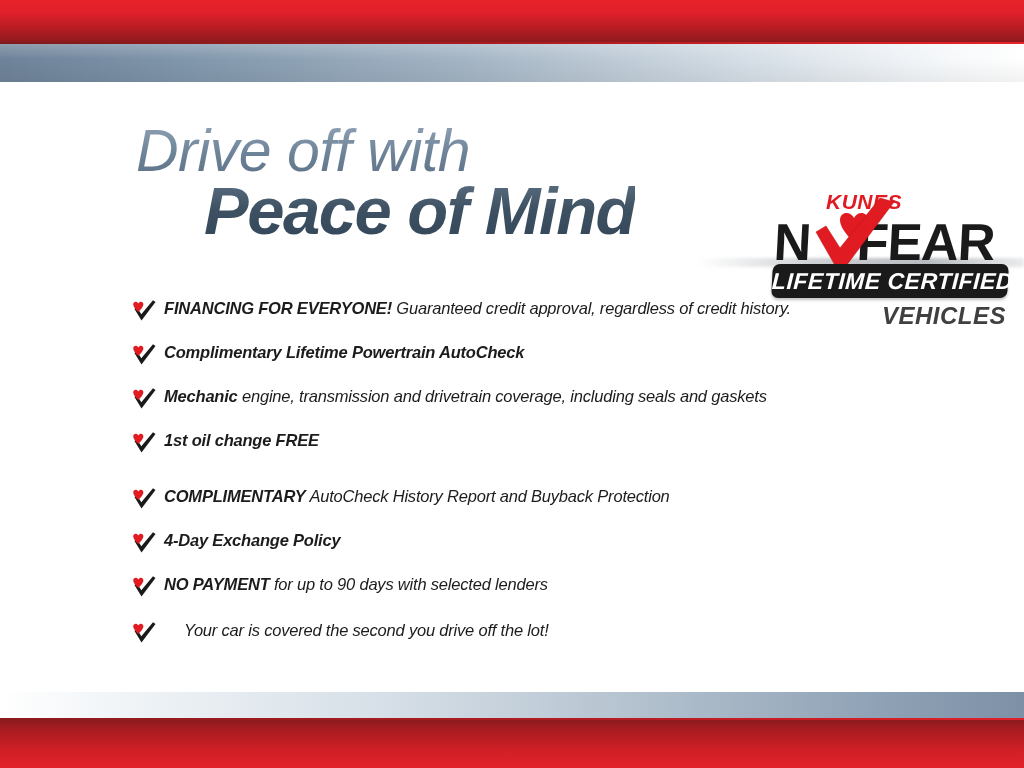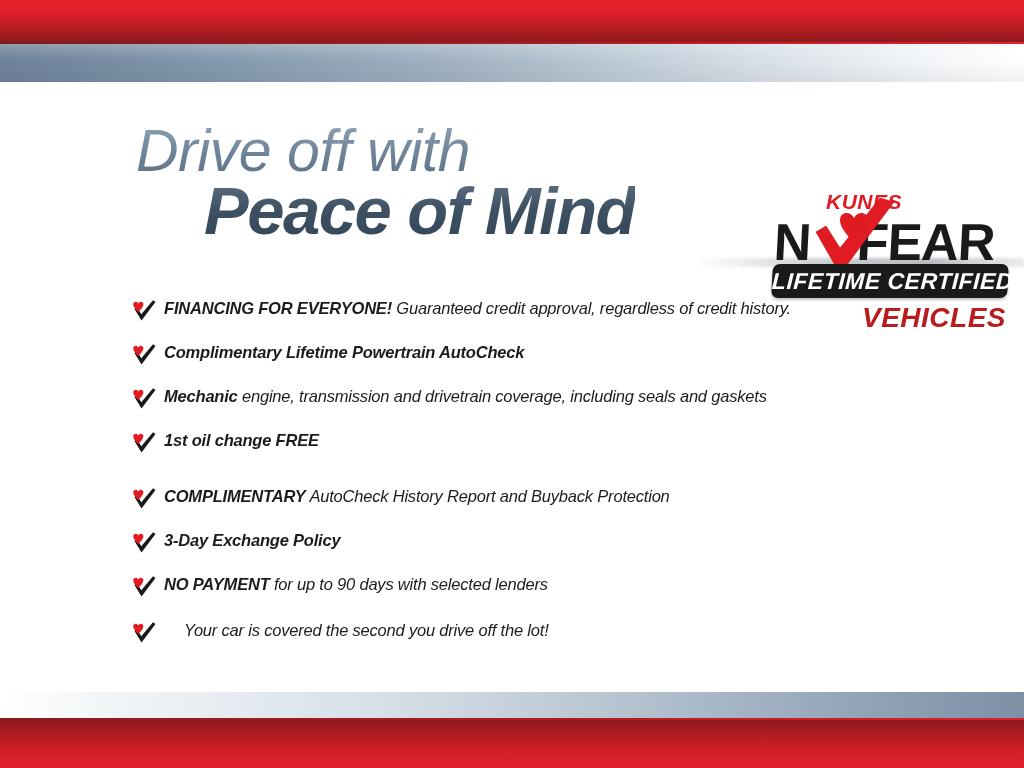--- a/index.html
+++ b/index.html
@@ -192,25 +192,25 @@
     font-style: italic;
     letter-spacing: 0.5px;
     color: #ffffff;
     white-space: nowrap;
   }
   .logo-vehicles {
     position: absolute;
     right: 8px;
     top: 112px;
     font-family: "Liberation Sans", sans-serif;
-    font-size: 28px;
+    font-size: 24px;
     font-weight: 700;
     font-style: italic;
     letter-spacing: 0.5px;
-    color: #b91c1c;
+    color: #404040;
   }
 
   
   .bullets {
     position: absolute;
     left: 132px;
     top: 298px;
     width: 820px;
   }
   .bullet {
@@ -351,21 +351,21 @@
       <span class="bullet-text"><span class="lead">COMPLIMENTARY</span><span> AutoCheck History Report and Buyback Protection</span></span>
     </div>
 
     <div class="spacer-b"></div>
 
     <div class="bullet">
       <svg class="bullet-icon" viewBox="0 0 25 22">
         <path d="M2.5 9 L9.5 20.5 L23.5 2 L21 0.2 L9.3 14.2 L5 7.2 Z" fill="#1a1a1a"></path>
         <path d="M1.2 4.2 C1.2 1.6, 4.8 0.7, 6.3 3.4 C7.8 0.7, 11.4 1.6, 11.4 4.2 C11.4 7.6, 6.3 11.8, 6.3 11.8 C6.3 11.8, 1.2 7.6, 1.2 4.2 Z" fill="#e11b22"></path>
       </svg>
-      <span class="bullet-text"><span class="lead">3-Day Exchange Policy</span><span></span></span>
+      <span class="bullet-text"><span class="lead">4-Day Exchange Policy</span><span></span></span>
     </div>
 
     <div class="spacer-b"></div>
 
     <div class="bullet">
       <svg class="bullet-icon" viewBox="0 0 25 22">
         <path d="M2.5 9 L9.5 20.5 L23.5 2 L21 0.2 L9.3 14.2 L5 7.2 Z" fill="#1a1a1a"></path>
         <path d="M1.2 4.2 C1.2 1.6, 4.8 0.7, 6.3 3.4 C7.8 0.7, 11.4 1.6, 11.4 4.2 C11.4 7.6, 6.3 11.8, 6.3 11.8 C6.3 11.8, 1.2 7.6, 1.2 4.2 Z" fill="#e11b22"></path>
       </svg>
       <span class="bullet-text"><span class="lead">NO PAYMENT</span><span> for up to 90 days with selected lenders</span></span>

